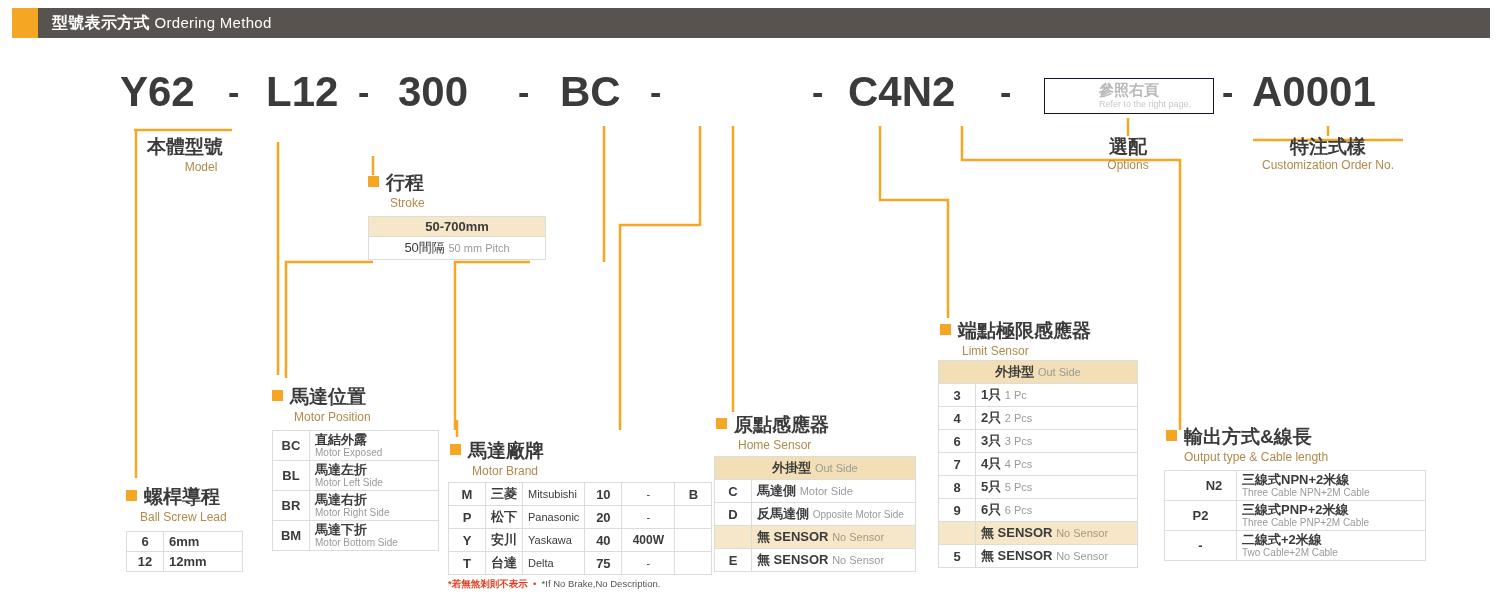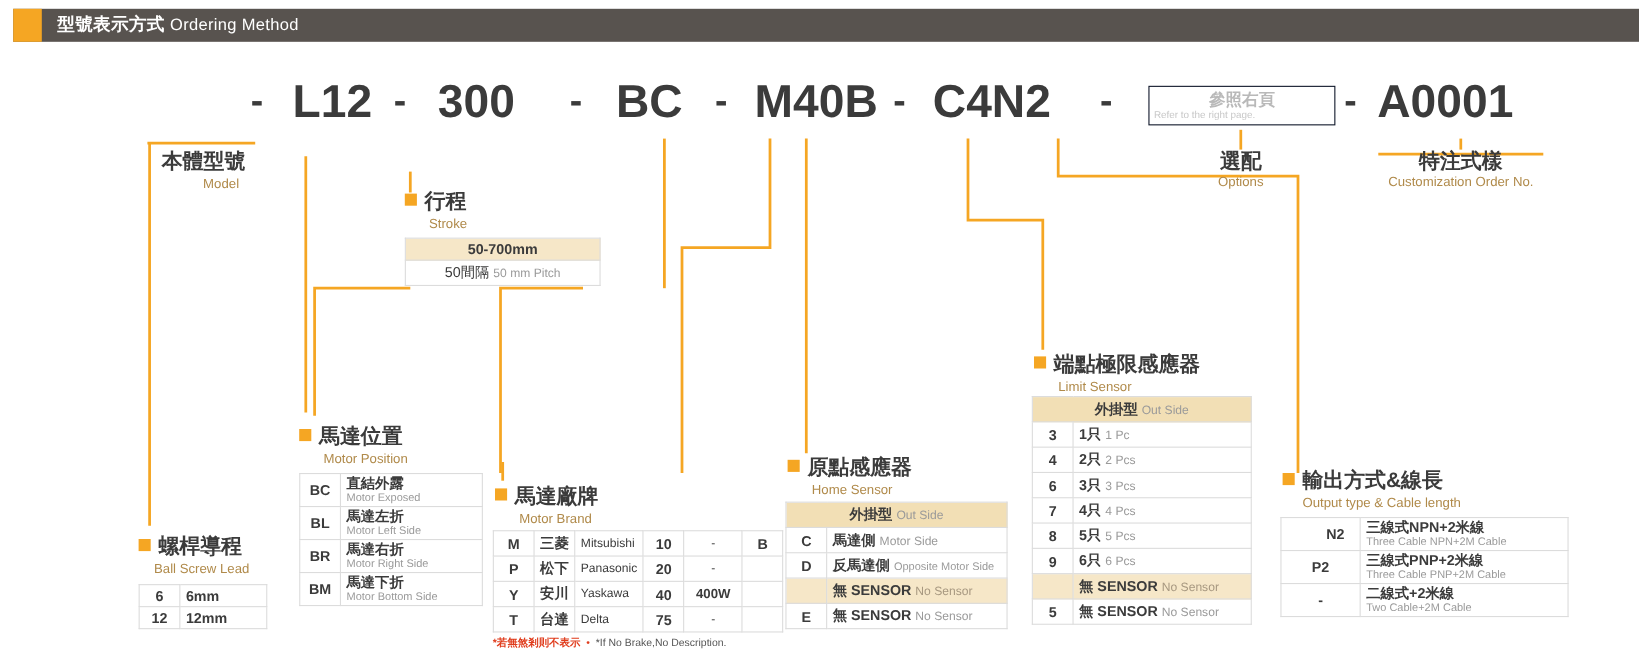--- a/index.html
+++ b/index.html
@@ -16,21 +16,21 @@
   .hdr .txt{position:absolute;left:52px;top:0;height:30px;line-height:30px;color:#ffffff;
             font-size:16px;font-weight:bold;letter-spacing:.3px;white-space:nowrap;}
   .hdr .txt .en{font-weight:normal;font-size:15px;}
 
   
   .code{position:absolute;top:62px;left:0;width:100%;height:60px;}
   .code span{position:absolute;font-size:42px;font-weight:bold;color:#3b3b3b;line-height:60px;white-space:nowrap;}
   .code .dash{font-size:34px;font-weight:bold;color:#3b3b3b;}
   .optbox{position:absolute;top:78px;left:1044px;width:168px;height:34px;border:1px solid #0f172a;background:#fff;}
   .optbox .l1{position:absolute;left:0;top:2px;width:100%;text-align:center;font-size:15px;color:#b9b9b9;font-weight:bold;}
-  .optbox .l2{position:absolute;left:4px;top:20px;width:100%;text-align:left;font-size:9px;color:#c8c8c8;}
+  .optbox .l2{position:absolute;left:16px;top:20px;width:100%;text-align:center;font-size:9px;color:#c8c8c8;}
 
   
   .lbl{position:absolute;}
   .lbl .mk{position:absolute;left:0;top:3px;width:11px;height:11px;background:#f5a623;}
   .lbl .zh{position:absolute;left:0;top:0;font-size:19px;font-weight:bold;color:#3b3b3b;white-space:nowrap;}
   .lbl .en{position:absolute;left:16px;top:24px;font-size:12px;color:#b08a4a;white-space:nowrap;}
   .lbl.center .zh,.lbl.center .en{left:0;width:100%;text-align:center;}
 
   
   table.t{position:absolute;border-collapse:collapse;font-size:13px;}
@@ -90,28 +90,28 @@
     <path d="M962,126 L962,160 L1180,160 L1180,430"></path>
 
     <path d="M1128,118 L1128,136"></path>
 
     <path d="M1328,126 L1328,136"></path>
     <path d="M1253,140 L1403,140"></path>
   </g>
 </svg>
 
 <div class="code">
+  <span style="left:120px;">Y62</span>
   <span class="dash" style="left:228px;">-</span>
   <span style="left:266px;">L12</span>
   <span class="dash" style="left:358px;">-</span>
   <span style="left:398px;">300</span>
   <span class="dash" style="left:518px;">-</span>
   <span style="left:560px;">BC</span>
   <span class="dash" style="left:650px;">-</span>
-  <span style="left:686px;">M40B</span>
   <span class="dash" style="left:812px;">-</span>
   <span style="left:848px;">C4N2</span>
   <span class="dash" style="left:1000px;">-</span>
   <span class="dash" style="left:1222px;">-</span>
   <span style="left:1252px;">A0001</span>
 </div>
 
 <div class="optbox">
   <div class="l1">參照右頁</div>
   <div class="l2">Refer to the right page.</div>

